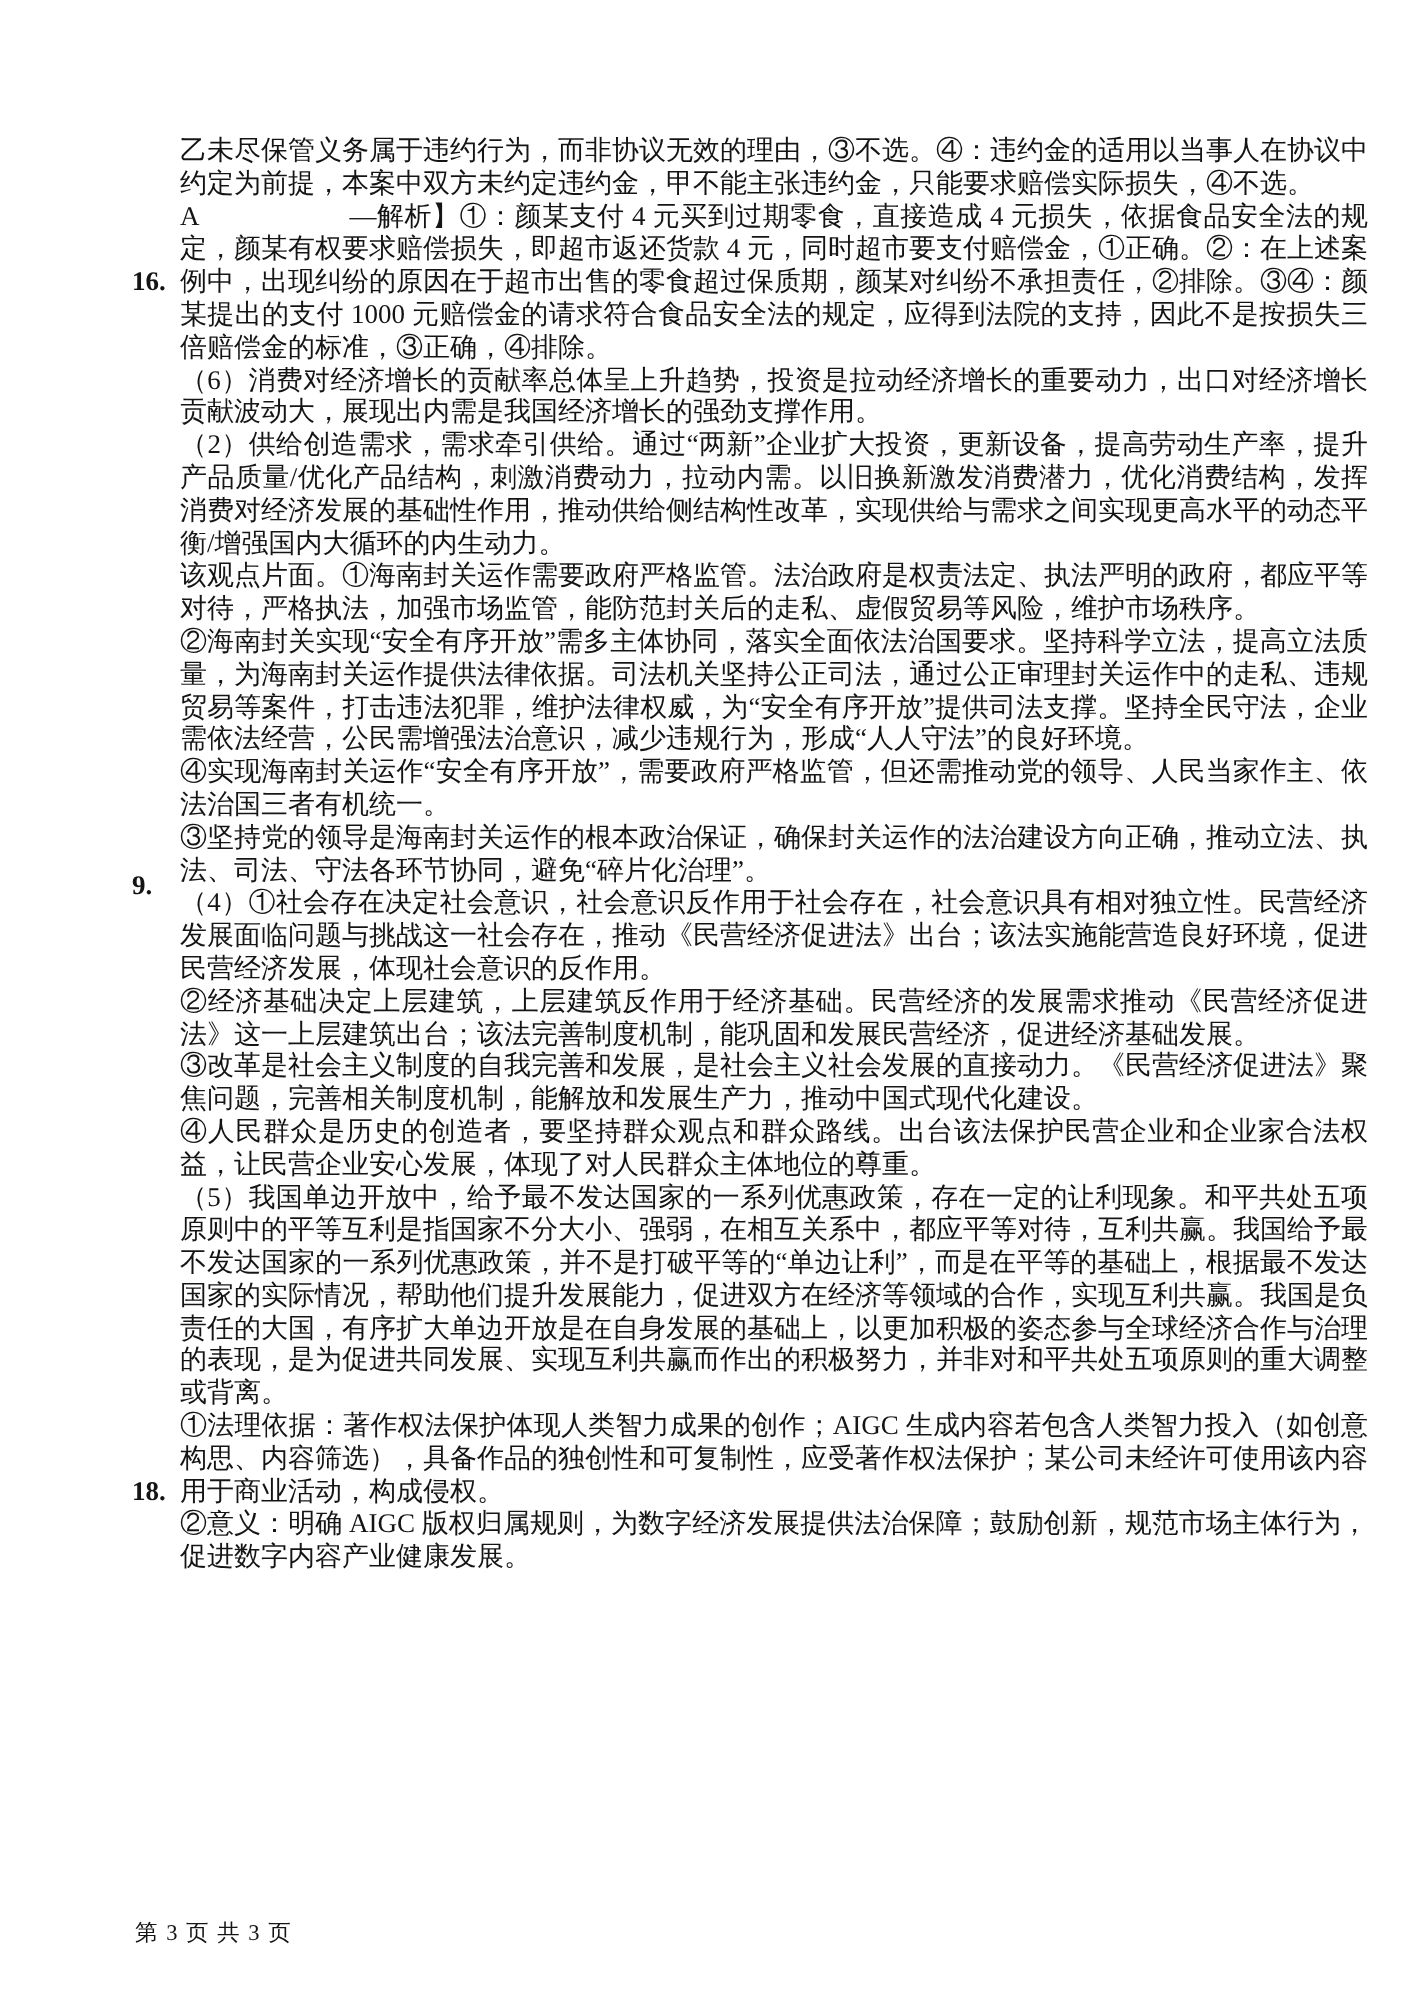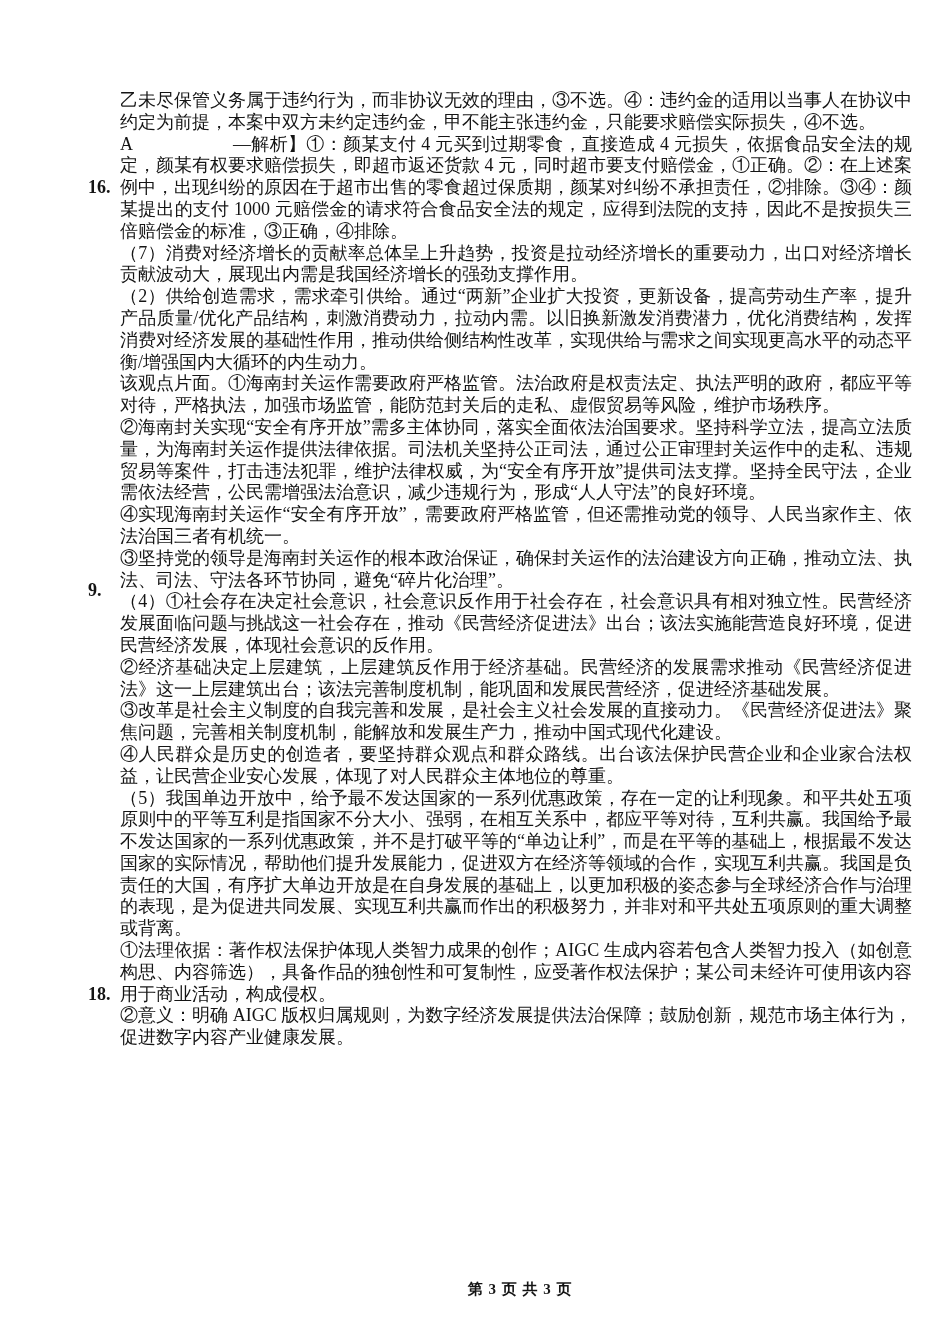--- a/index.html
+++ b/index.html
@@ -49,46 +49,45 @@
   .answer-gap {
     display: inline-block;
     width: 100px;
     height: 1px;
   }
   .footer {
     position: absolute;
     top: 1280px;
     left: 90px;
     right: 0;
-    text-align: center;
+    text-align: left;
     font-size: 15px;
     line-height: 18px;
     letter-spacing: 1px;
     color: #141414;
-    font-weight: bold;
   }
 </style>
 </head>
 <body>
 
 <div class="doc">
 
   <p class="para continuation">乙未尽保管义务属于违约行为，而非协议无效的理由，③不选。④：违约金的适用以当事人在协议中约定为前提，本案中双方未约定违约金，甲不能主张违约金，只能要求赔偿实际损失，④不选。</p>
 
   <div class="item">
     <span class="num">16.</span>
     <div class="content">
       <p class="para"><span class="answer">A</span><span class="answer-gap"></span><span>—解析】①：颜某支付 4 元买到过期零食，直接造成 4 元损失，依据食品安全法的规定，颜某有权要求赔偿损失，即超市返还货款 4 元，同时超市要支付赔偿金，①正确。②：在上述案例中，出现纠纷的原因在于超市出售的零食超过保质期，颜某对纠纷不承担责任，②排除。③④：颜某提出的支付 1000 元赔偿金的请求符合食品安全法的规定，应得到法院的支持，因此不是按损失三倍赔偿金的标准，③正确，④排除。</span></p>
     </div>
   </div>
 
   <div class="item">
     <span class="num">9.</span>
     <div class="content">
-      <p class="para">（7）消费对经济增长的贡献率总体呈上升趋势，投资是拉动经济增长的重要动力，出口对经济增长贡献波动大，展现出内需是我国经济增长的强劲支撑作用。</p>
+      <p class="para">（6）消费对经济增长的贡献率总体呈上升趋势，投资是拉动经济增长的重要动力，出口对经济增长贡献波动大，展现出内需是我国经济增长的强劲支撑作用。</p>
       <p class="para">（2）供给创造需求，需求牵引供给。通过“两新”企业扩大投资，更新设备，提高劳动生产率，提升产品质量/优化产品结构，刺激消费动力，拉动内需。以旧换新激发消费潜力，优化消费结构，发挥消费对经济发展的基础性作用，推动供给侧结构性改革，实现供给与需求之间实现更高水平的动态平衡/增强国内大循环的内生动力。</p>
       <p class="para">该观点片面。①海南封关运作需要政府严格监管。法治政府是权责法定、执法严明的政府，都应平等对待，严格执法，加强市场监管，能防范封关后的走私、虚假贸易等风险，维护市场秩序。</p>
       <p class="para">②海南封关实现“安全有序开放”需多主体协同，落实全面依法治国要求。坚持科学立法，提高立法质量，为海南封关运作提供法律依据。司法机关坚持公正司法，通过公正审理封关运作中的走私、违规贸易等案件，打击违法犯罪，维护法律权威，为“安全有序开放”提供司法支撑。坚持全民守法，企业需依法经营，公民需增强法治意识，减少违规行为，形成“人人守法”的良好环境。</p>
       <p class="para">④实现海南封关运作“安全有序开放”，需要政府严格监管，但还需推动党的领导、人民当家作主、依法治国三者有机统一。</p>
       <p class="para">③坚持党的领导是海南封关运作的根本政治保证，确保封关运作的法治建设方向正确，推动立法、执法、司法、守法各环节协同，避免“碎片化治理”。</p>
       <p class="para">（4）①社会存在决定社会意识，社会意识反作用于社会存在，社会意识具有相对独立性。民营经济发展面临问题与挑战这一社会存在，推动《民营经济促进法》出台；该法实施能营造良好环境，促进民营经济发展，体现社会意识的反作用。</p>
       <p class="para">②经济基础决定上层建筑，上层建筑反作用于经济基础。民营经济的发展需求推动《民营经济促进法》这一上层建筑出台；该法完善制度机制，能巩固和发展民营经济，促进经济基础发展。</p>
       <p class="para">③改革是社会主义制度的自我完善和发展，是社会主义社会发展的直接动力。《民营经济促进法》聚焦问题，完善相关制度机制，能解放和发展生产力，推动中国式现代化建设。</p>
       <p class="para">④人民群众是历史的创造者，要坚持群众观点和群众路线。出台该法保护民营企业和企业家合法权益，让民营企业安心发展，体现了对人民群众主体地位的尊重。</p>
       <p class="para">（5）我国单边开放中，给予最不发达国家的一系列优惠政策，存在一定的让利现象。和平共处五项原则中的平等互利是指国家不分大小、强弱，在相互关系中，都应平等对待，互利共赢。我国给予最不发达国家的一系列优惠政策，并不是打破平等的“单边让利”，而是在平等的基础上，根据最不发达国家的实际情况，帮助他们提升发展能力，促进双方在经济等领域的合作，实现互利共赢。我国是负责任的大国，有序扩大单边开放是在自身发展的基础上，以更加积极的姿态参与全球经济合作与治理的表现，是为促进共同发展、实现互利共赢而作出的积极努力，并非对和平共处五项原则的重大调整或背离。</p>

